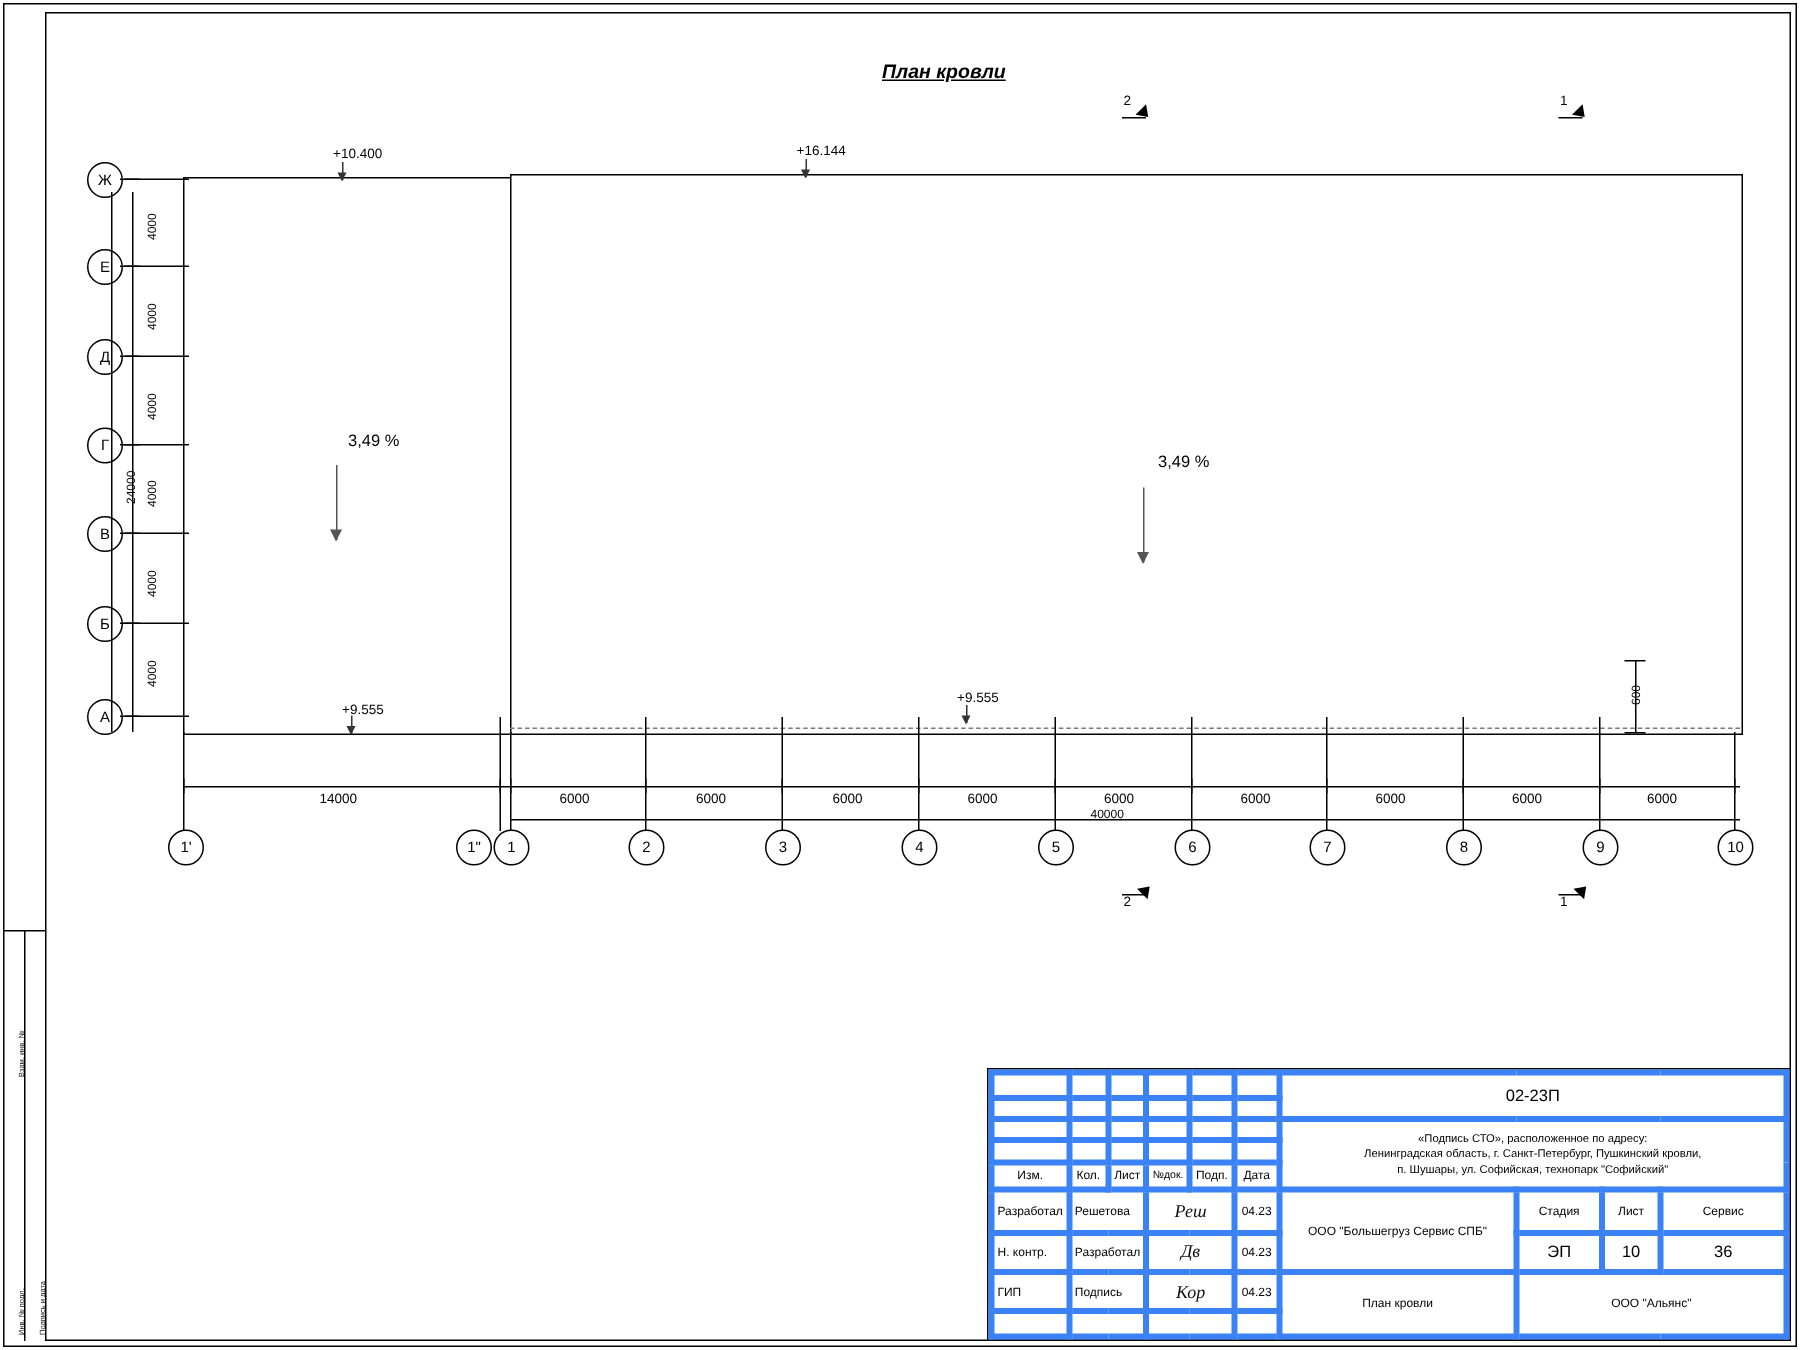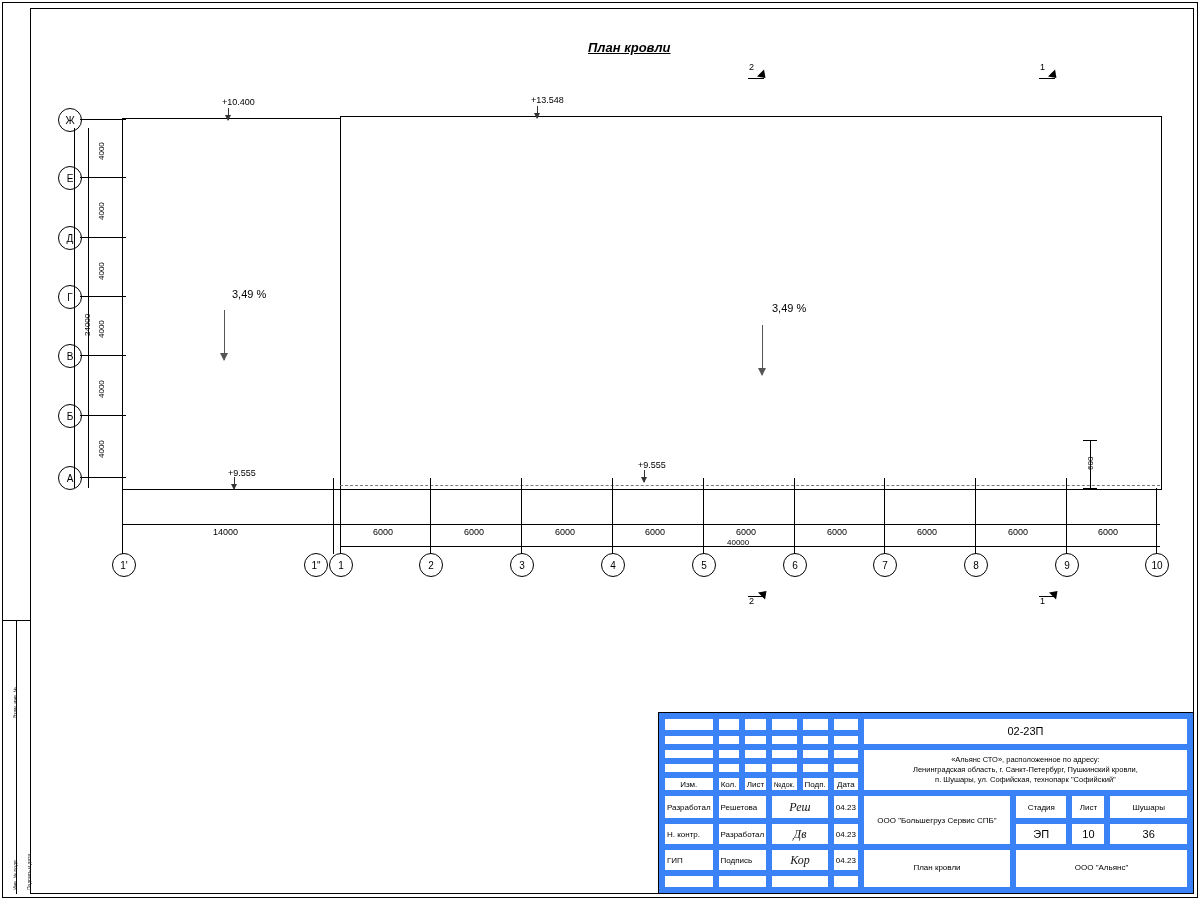--- a/index.html
+++ b/index.html
@@ -59,21 +59,21 @@
 
   
   .vchain{position:absolute;left:88px;top:128px;width:1px;height:360px;background:#000;}
   .vtick{position:absolute;height:1px;width:10px;background:#000;}
   .vchain2{position:absolute;left:74px;top:128px;width:1px;height:360px;background:#000;}
 
   
   .stamp{position:absolute;left:658px;top:712px;width:534px;height:180px;border:1px solid #000;
          font-size:8px;}
   .stamp table{border-collapse:collapse;width:100%;height:100%;}
-  .stamp td{border:6px solid #3b82f6;padding:0 2px;vertical-align:middle;}
+  .stamp td{border:4px solid #3b82f6;padding:0 2px;vertical-align:middle;}
   .c{text-align:center;}
   .l{text-align:left;}
   .t-big{font-size:11px;}
   .t-mid{font-size:8px;line-height:1.35;}
   .sig{font-family:"Liberation Serif",serif;font-style:italic;font-size:12px;color:#111;}
   .obj{font-size:7.5px;line-height:1.35;}
   .small{font-size:7px;}
 </style>
 </head>
 <body>
@@ -91,21 +91,21 @@
 
   <div class="plan-title">План кровли</div>
 
   <div class="roof-a"></div>
   <div class="roof-b"></div>
   <div class="dash-line"></div>
 
   <div class="lvl" style="left:222px;top:97px;">+10.400</div>
   <div class="lvl-arrow" style="left:228px;top:108px;"></div>
 
-  <div class="lvl" style="left:531px;top:95px;">+13.548</div>
+  <div class="lvl" style="left:531px;top:95px;">+16.144</div>
   <div class="lvl-arrow" style="left:537px;top:106px;"></div>
 
   <div class="lvl" style="left:228px;top:468px;">+9.555</div>
   <div class="lvl-arrow" style="left:234px;top:477px;"></div>
 
   <div class="lvl" style="left:638px;top:460px;">+9.555</div>
   <div class="lvl-arrow" style="left:644px;top:470px;"></div>
 
   <div class="slope" style="left:232px;top:288px;">3,49 %</div>
   <div class="arrow-dn" style="left:224px;top:310px;"></div>
@@ -270,21 +270,21 @@
         <td></td>
       </tr>
       <tr style="height:12px">
         <td></td>
         <td></td>
         <td></td>
         <td></td>
         <td></td>
         <td></td>
         <td class="c obj" rowspan="3" colspan="4">
-          <div>«Альянс СТО», расположенное по адресу:</div>
+          <div>«Подпись СТО», расположенное по адресу:</div>
           <div>Ленинградская область, г. Санкт-Петербург, Пушкинский кровли,</div>
           <div>п. Шушары, ул. Софийская, технопарк "Софийский"</div>
         </td>
       </tr>
       <tr style="height:12px">
         <td></td>
         <td></td>
         <td></td>
         <td></td>
         <td></td>
@@ -299,21 +299,21 @@
         <td class="c">Дата</td>
       </tr>
       <tr style="height:24px">
         <td class="l">Разработал</td>
         <td class="l" colspan="2">Решетова</td>
         <td class="c sig" colspan="2">Реш</td>
         <td class="c">04.23</td>
         <td class="c" rowspan="2">ООО "Большегруз Сервис СПБ"</td>
         <td class="c">Стадия</td>
         <td class="c">Лист</td>
-        <td class="c">Шушары</td>
+        <td class="c">Сервис</td>
       </tr>
       <tr style="height:22px">
         <td class="l">Н. контр.</td>
         <td class="l" colspan="2">Разработал</td>
         <td class="c sig" colspan="2">Дв</td>
         <td class="c">04.23</td>
         <td class="c t-big">ЭП</td>
         <td class="c t-big">10</td>
         <td class="c t-big">36</td>
       </tr>

